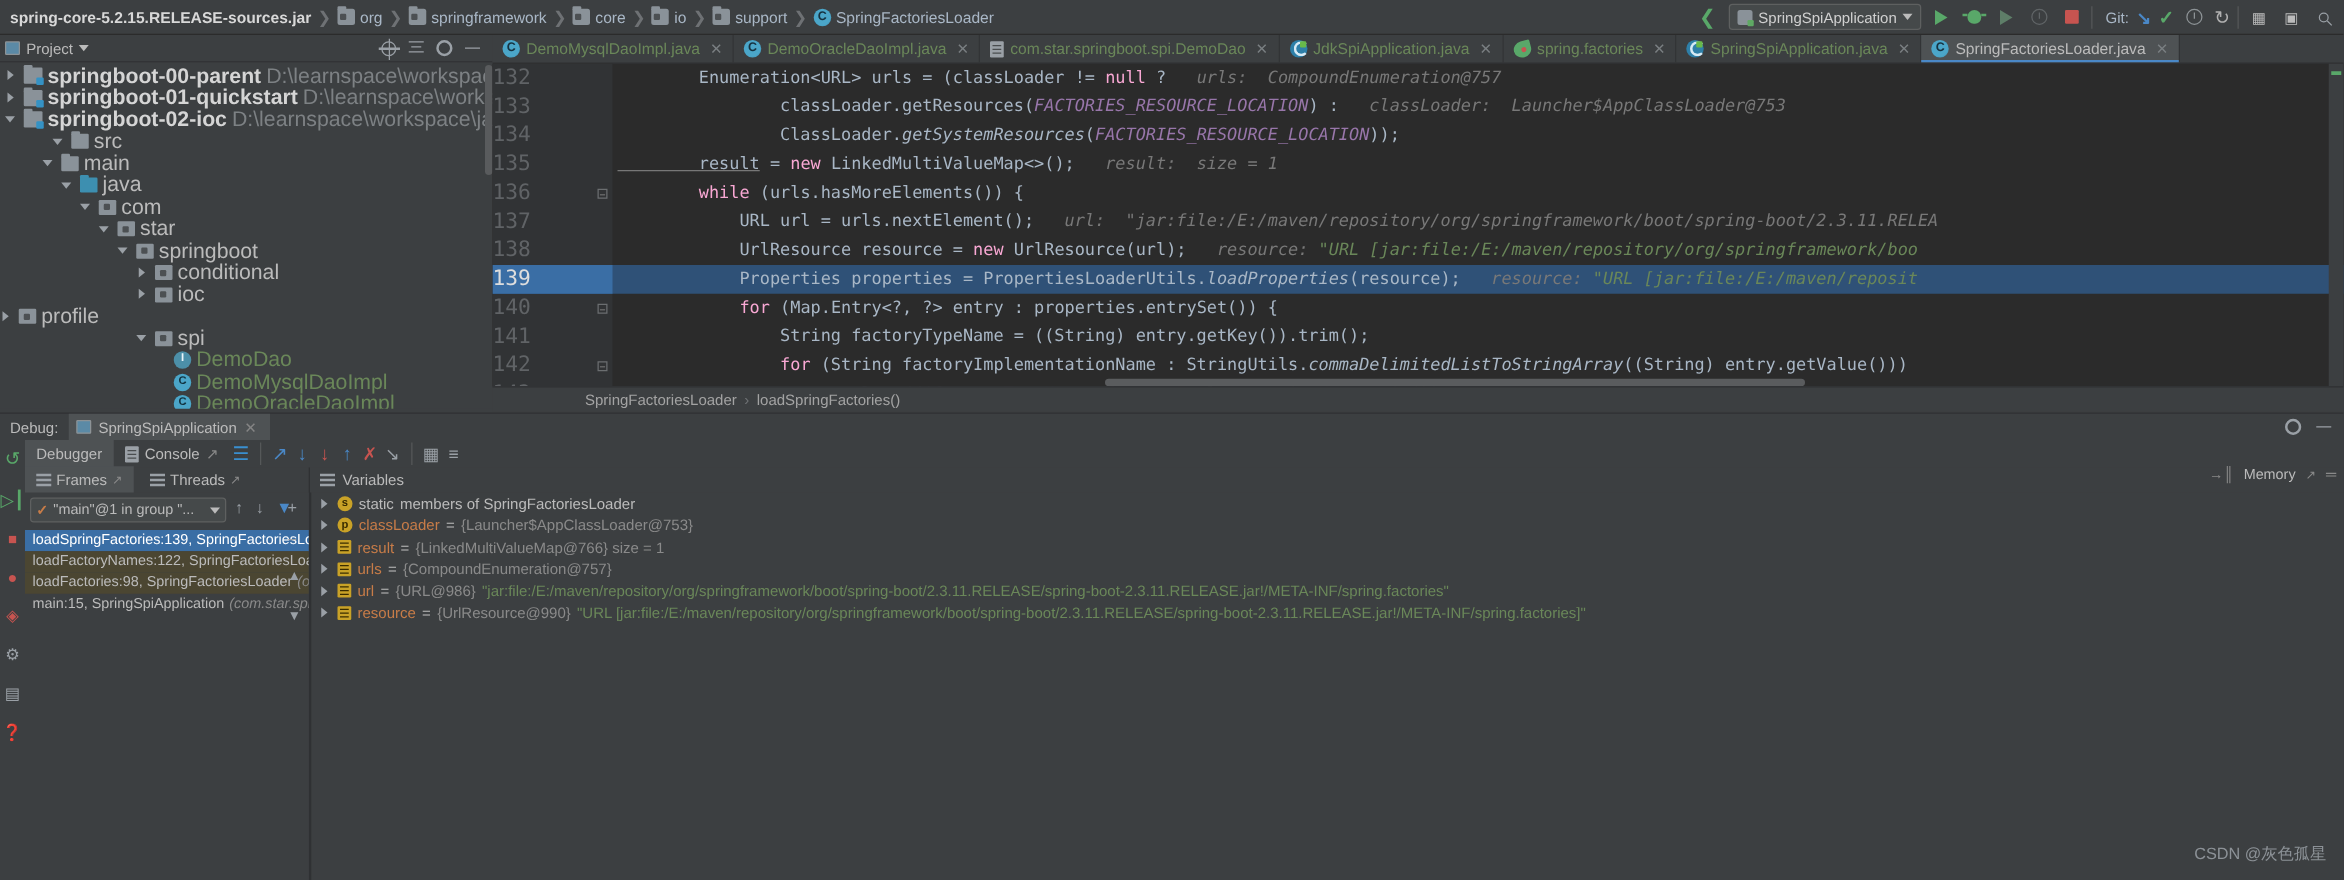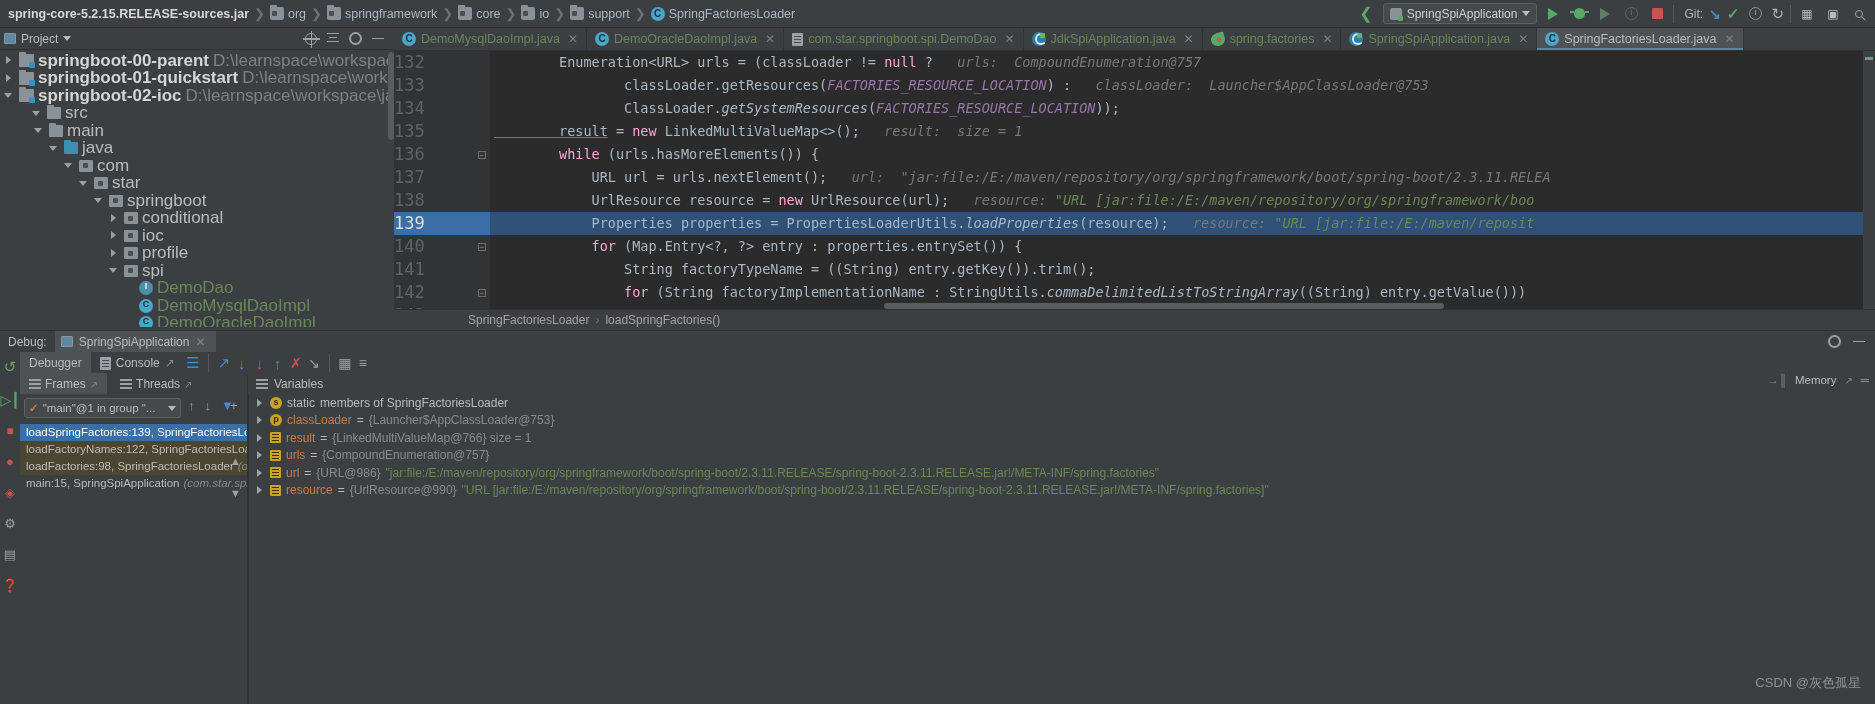--- a/index.html
+++ b/index.html
@@ -417,21 +417,21 @@
         <span class="mod-ic"></span>
         <span class="mod-name">springboot-01-quickstart</span>
         <span class="mod-path">D:\learnspace\workspace\java_src\springboot-d</span>
       </div>
       <div class="trow" style="padding-left: 4px;">
         <span class="twist open"></span>
         <span class="mod-ic"></span>
         <span class="mod-name">springboot-02-ioc</span>
         <span class="mod-path">D:\learnspace\workspace\java_src\springboot-demo\sp</span>
       </div>
-      <div class="trow" style="padding-left: 32px;">
+      <div class="trow" style="padding-left: 32px; margin-left: 10px;">
         <span class="twist open"></span>
         <span class="plain-ic"></span>
         <span class="node-label">src</span>
       </div>
       <div class="trow" style="padding-left: 34px;">
         <span class="twist open"></span>
         <span class="plain-ic"></span>
         <span class="node-label">main</span>
       </div>
       <div class="trow" style="padding-left: 49px;">
@@ -457,21 +457,21 @@
       <div class="trow" style="padding-left: 109px;">
         <span class="twist closed"></span>
         <span class="pkg-ic"></span>
         <span class="node-label">conditional</span>
       </div>
       <div class="trow" style="padding-left: 109px;">
         <span class="twist closed"></span>
         <span class="pkg-ic"></span>
         <span class="node-label">ioc</span>
       </div>
-      <div class="trow" style="padding-left: 109px;">
+      <div class="trow" style="">
         <span class="twist closed"></span>
         <span class="pkg-ic"></span>
         <span class="node-label">profile</span>
       </div>
       <div class="trow" style="padding-left: 109px;">
         <span class="twist open"></span>
         <span class="pkg-ic"></span>
         <span class="node-label">spi</span>
       </div>
       <div class="trow" style="padding-left: 124px;">

